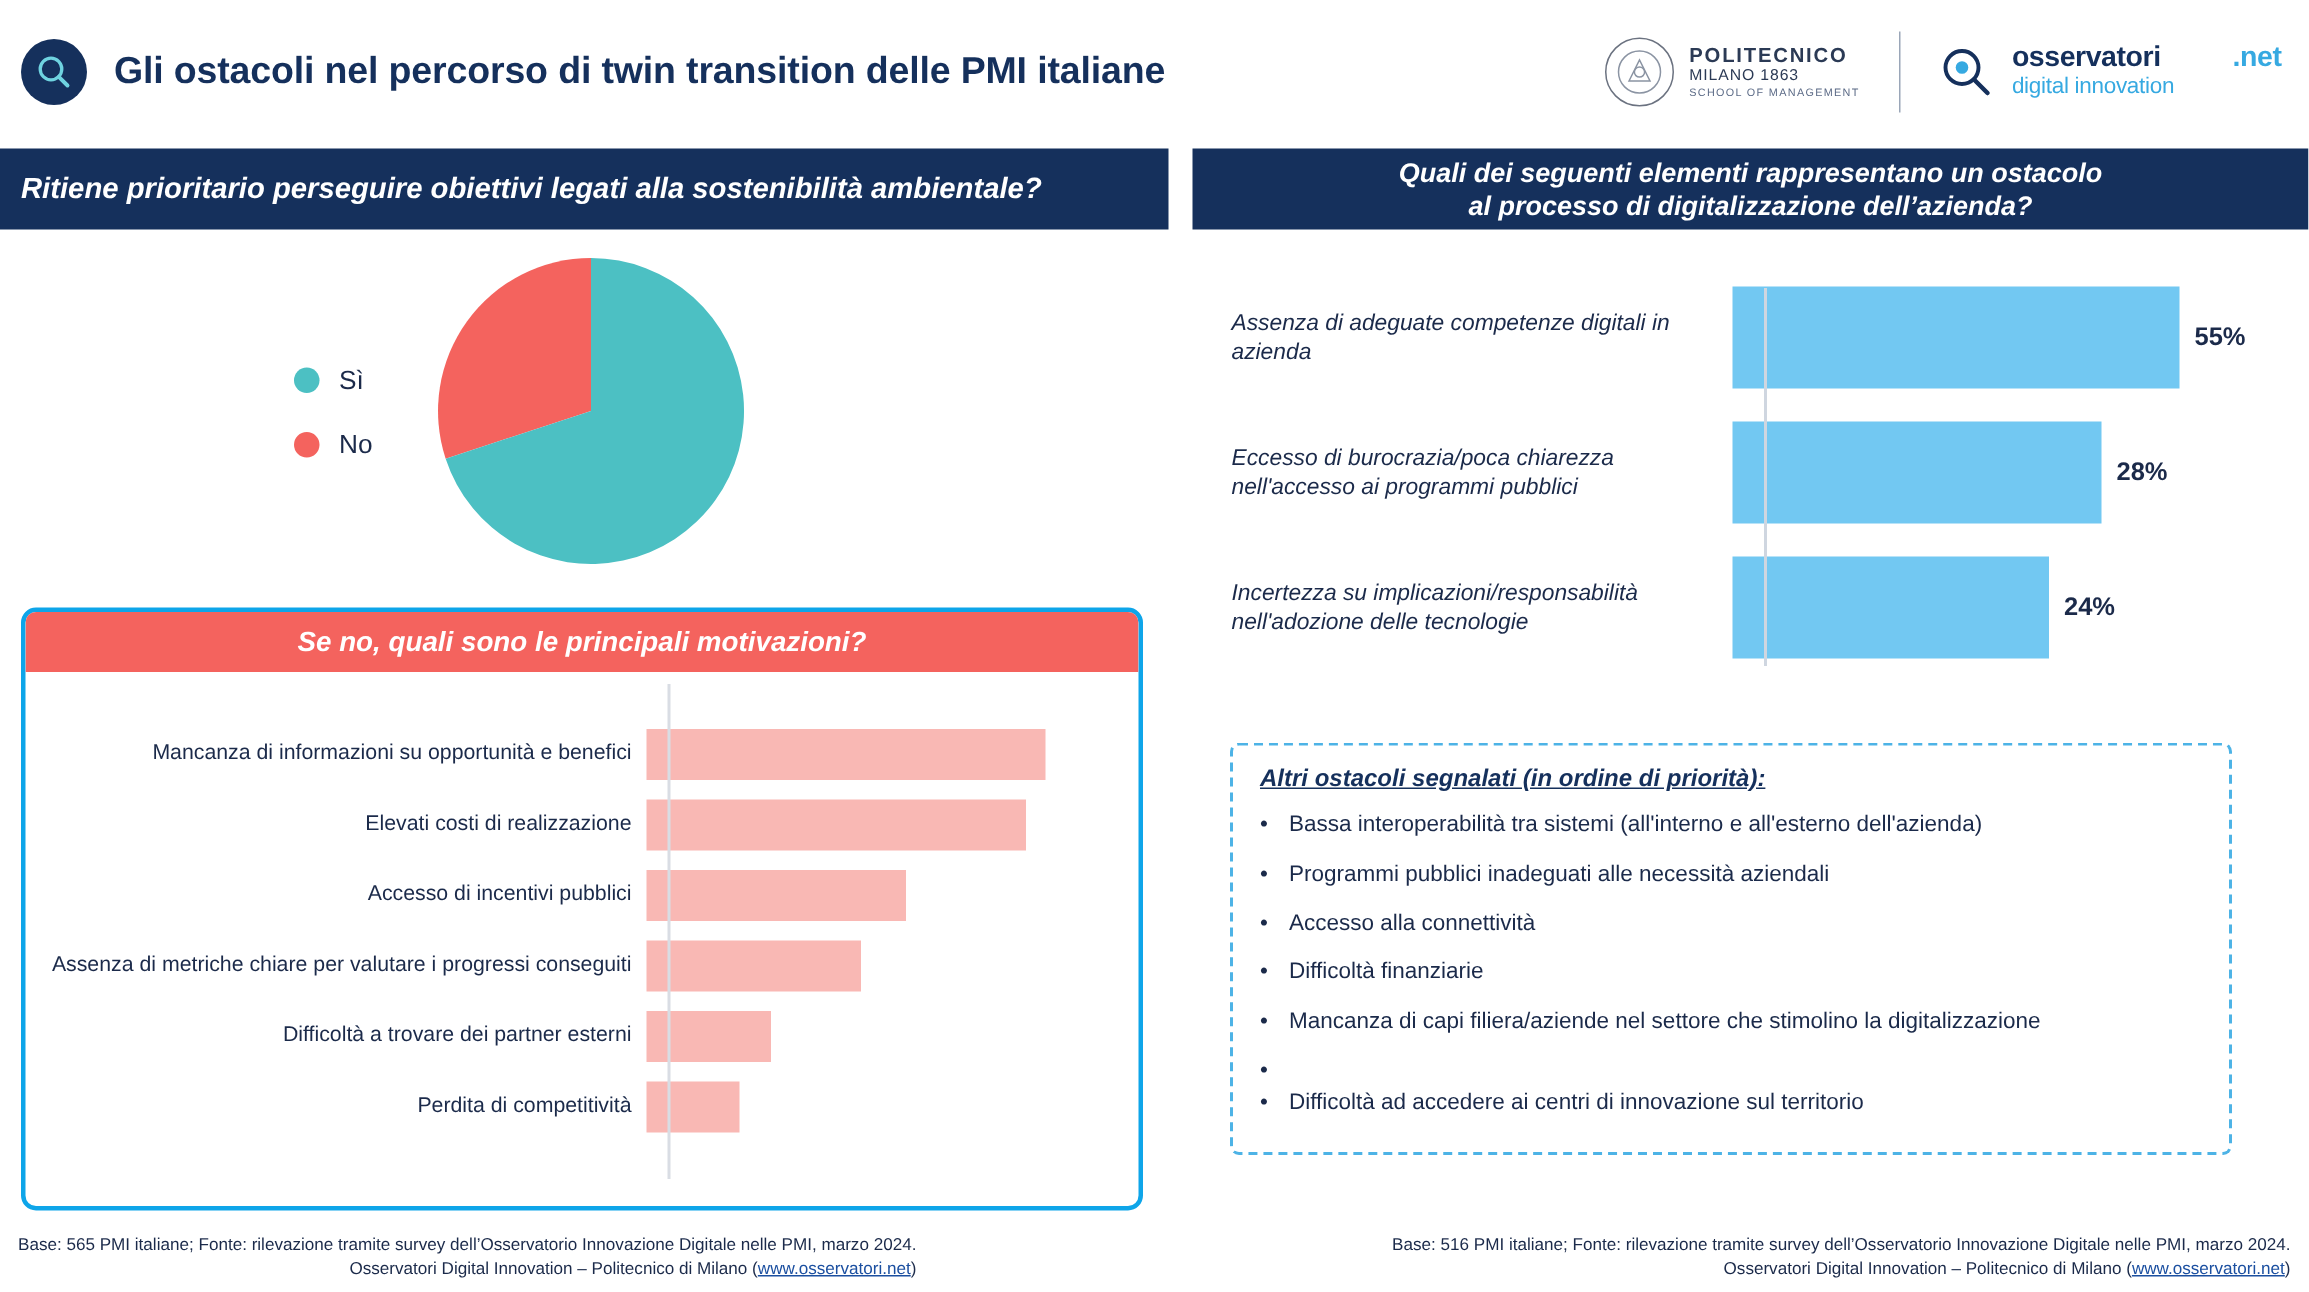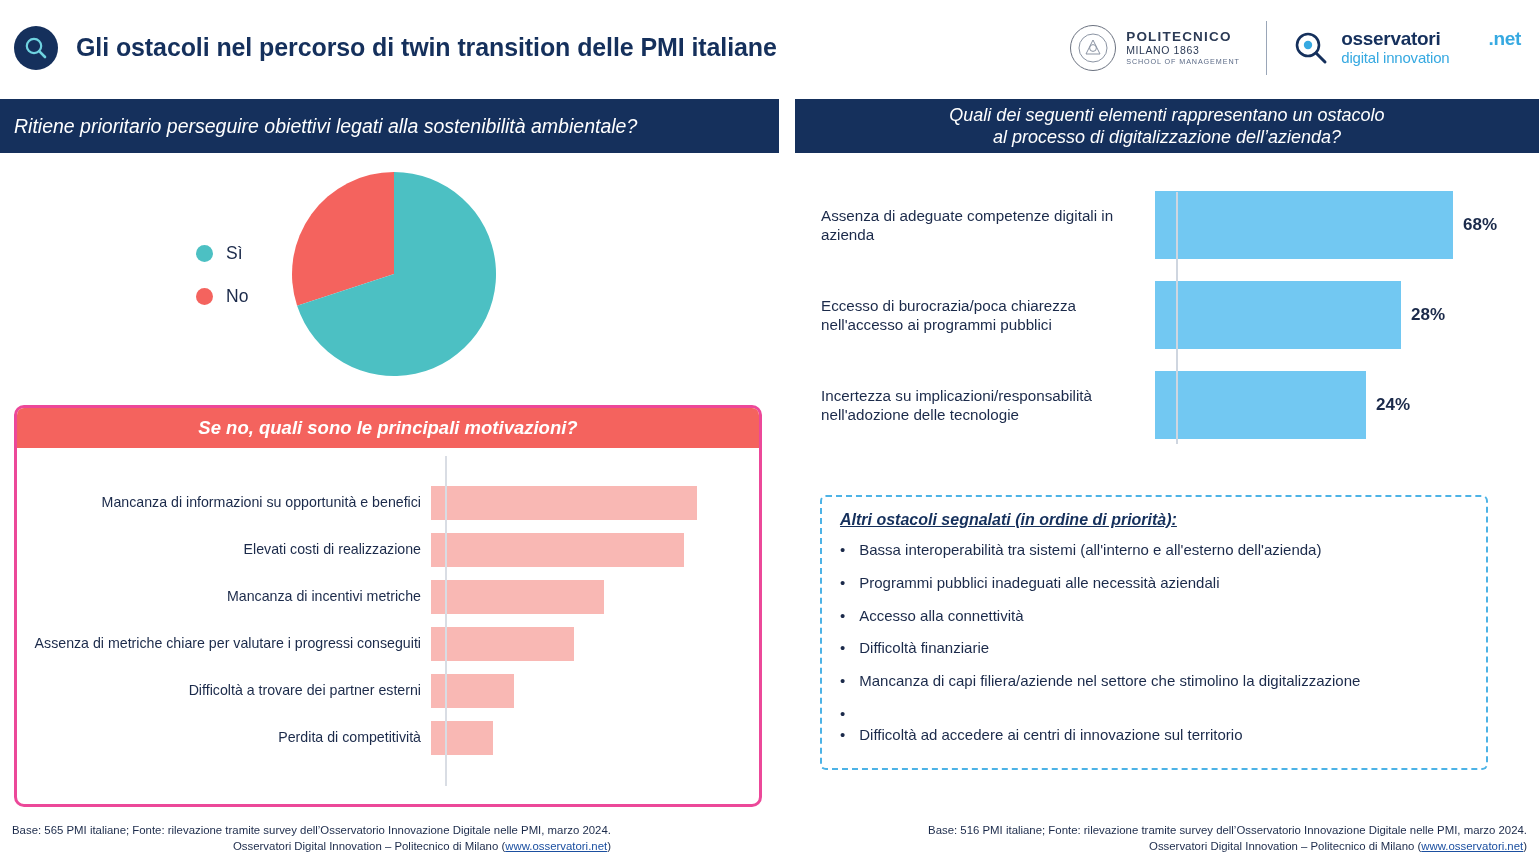--- a/index.html
+++ b/index.html
@@ -56,21 +56,21 @@
   .obs { display:flex; align-items:center; gap:10px; }
   .obs-mark { width:40px; height:40px; }
   .obs-text { line-height:1.12; }
   .obs-text .o1 { font-size:19px; font-weight:bold; color:#15305c; letter-spacing:-0.3px;}
   .obs-text .o1 .net { color:#36a9e1;padding-left:48px; }
   .obs-text .o2 { font-size:15px; color:#36a9e1; letter-spacing:-0.2px;}
 
   
   .banner {
     position:absolute;
-    color:#ffffff; font-style:italic; font-weight:normal;
+    color:#ffffff; font-style:italic; font-weight:bold;
     display:flex; align-items:center; justify-content:center;
     text-align:center;
     background:#15305c;
   }
   #banner-left {
     left:0; top:99px; width:779px; height:54px;
     font-size:19.5px;
     justify-content:flex-start; padding-left:14px;
   }
   #banner-right {
@@ -92,21 +92,21 @@
   .pie-svg { position:absolute; left:290px; top:10px; }
   .pie-label {
     position:absolute; font-weight:bold; color:#ffffff;
   }
   #pie-label-no { left:327px; top:224px; font-size:19px; }
   #pie-label-si { left:406px; top:297px; font-size:20px; }
 
   
   .card-red {
     position:absolute; left:14px; top:405px; width:748px; height:402px;
-    border:3px solid #ec4899; border-radius:10px;
+    border:3px solid #0ea5e9; border-radius:10px;
     background:#ffffff;
     overflow:hidden;
   }
   .card-red-head {
     height:40px; background:#f4635e; color:#ffffff;
     display:flex; align-items:center; justify-content:center;
     font-style:italic; font-weight:bold; font-size:18.5px;
     border-radius:5px 5px 0 0;
   }
   .red-bars { padding:31px 0 0 0; position:relative; }
@@ -126,20 +126,21 @@
     position:absolute; left:428px; top:48px; width:1.5px; height:330px;
     background:#d9dde4;
   }
 
   
   .hbars { position:absolute; left:795px; top:180px; width:744px; height:270px; }
   .hbar-row { display:flex; align-items:center; height:90px; }
   .hbar-row .lbl {
     width:360px; font-size:15.2px; line-height:1.25; color:#1b2a4a;
     padding-left:26px;
+    font-style:italic;
   }
   .hbar-row .zone { position:relative; flex:1; height:68px; }
   .hbar-row .bar {
     position:absolute; left:0; top:0; height:68px; background:#72c8f2;
   }
   .hbar-row .val {
     position:absolute; top:50%; transform:translateY(-50%);
     font-size:17px; font-weight:bold; color:#1b2a4a;
   }
   .vaxis {
@@ -258,21 +259,21 @@
           <div class="bar" style="width: 266px; background: rgb(249, 184, 180);"></div>
         </div>
       </div>
       <div class="red-row">
         <div class="lbl">Elevati costi di realizzazione</div>
         <div class="barzone">
           <div class="bar" style="width: 253px; background: rgb(249, 184, 180);"></div>
         </div>
       </div>
       <div class="red-row">
-        <div class="lbl">Mancanza di incentivi metriche</div>
+        <div class="lbl">Accesso di incentivi pubblici</div>
         <div class="barzone">
           <div class="bar" style="width: 173px; background: rgb(249, 184, 180);"></div>
         </div>
       </div>
       <div class="red-row">
         <div class="lbl">Assenza di metriche chiare per valutare i progressi conseguiti</div>
         <div class="barzone">
           <div class="bar" style="width: 143px; background: rgb(249, 184, 180);"></div>
         </div>
       </div>
@@ -290,21 +291,21 @@
       </div>
     </div>
   <div class="axis-line"></div>
 </div>
 
 <div class="hbars" id="hbars">
     <div class="hbar-row">
       <div class="lbl">Assenza di adeguate competenze digitali in azienda</div>
       <div class="zone">
         <div class="bar" style="width: 298px; background: rgb(114, 200, 242);"></div>
-        <div class="val" style="left: 308px;">68%</div>
+        <div class="val" style="left: 308px;">55%</div>
       </div>
     </div>
     <div class="hbar-row">
       <div class="lbl">Eccesso di burocrazia/poca chiarezza nell'accesso ai programmi pubblici</div>
       <div class="zone">
         <div class="bar" style="width: 246px; background: rgb(114, 200, 242);"></div>
         <div class="val" style="left: 256px;">28%</div>
       </div>
     </div>
     <div class="hbar-row">

